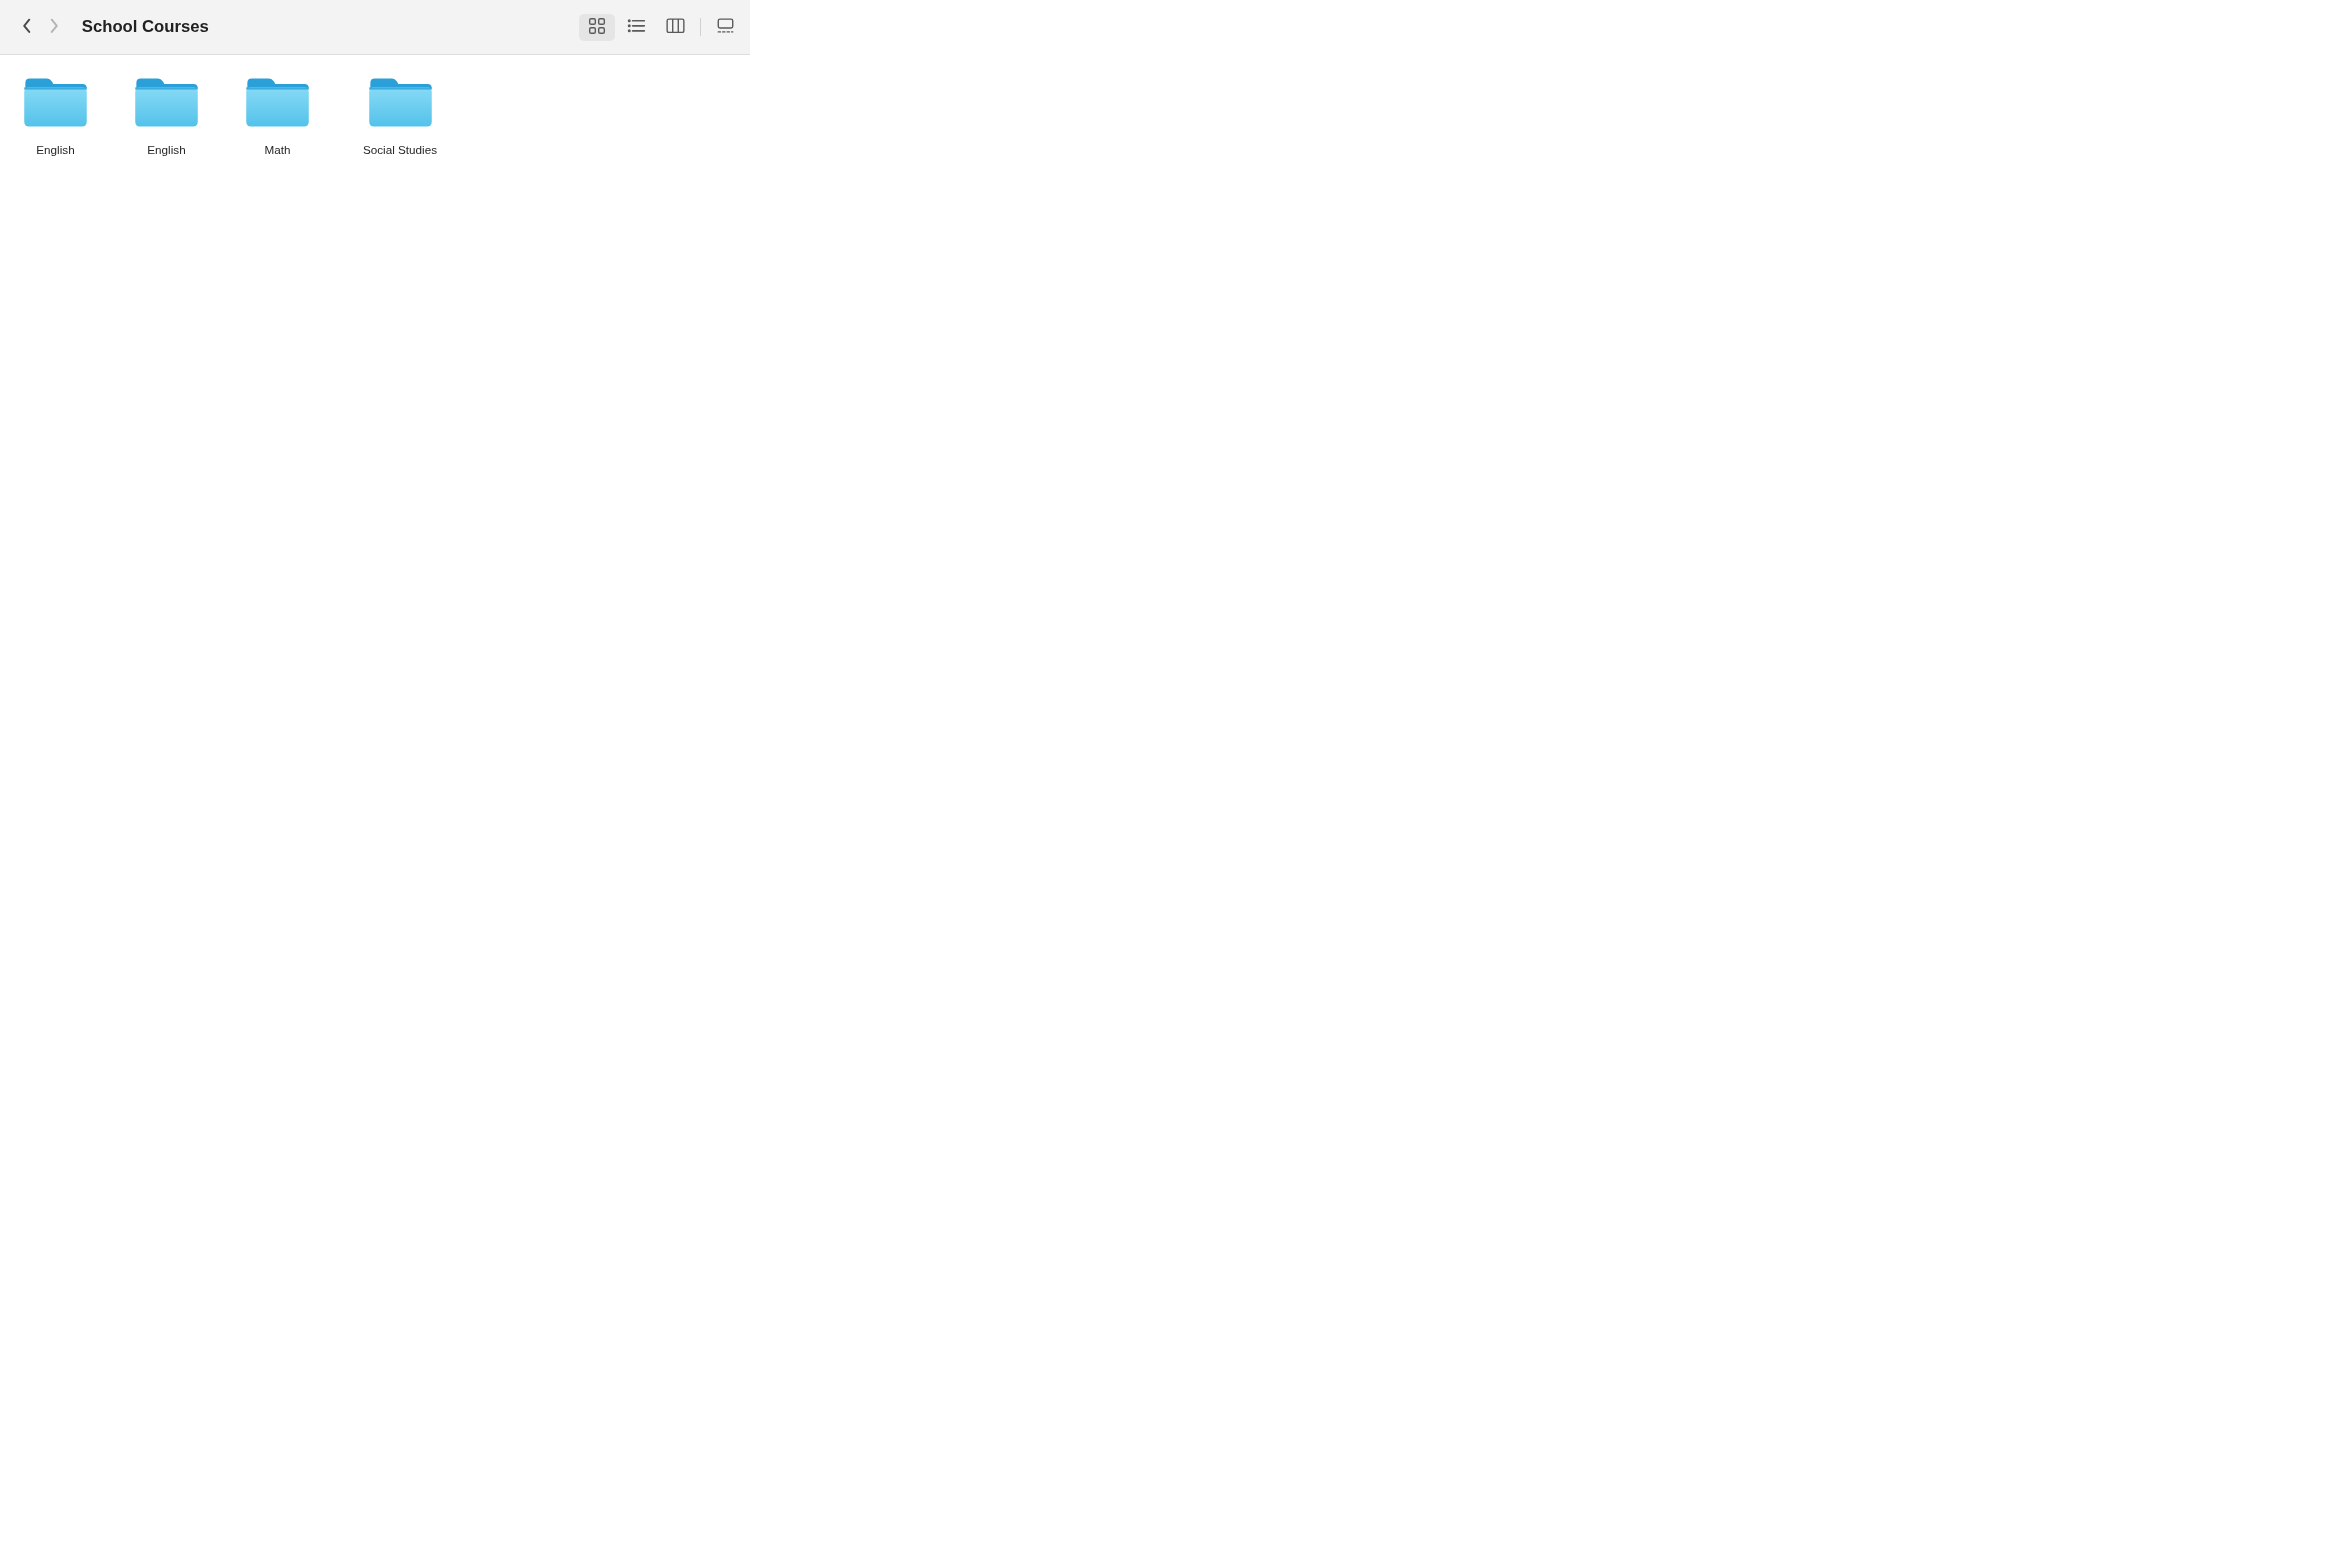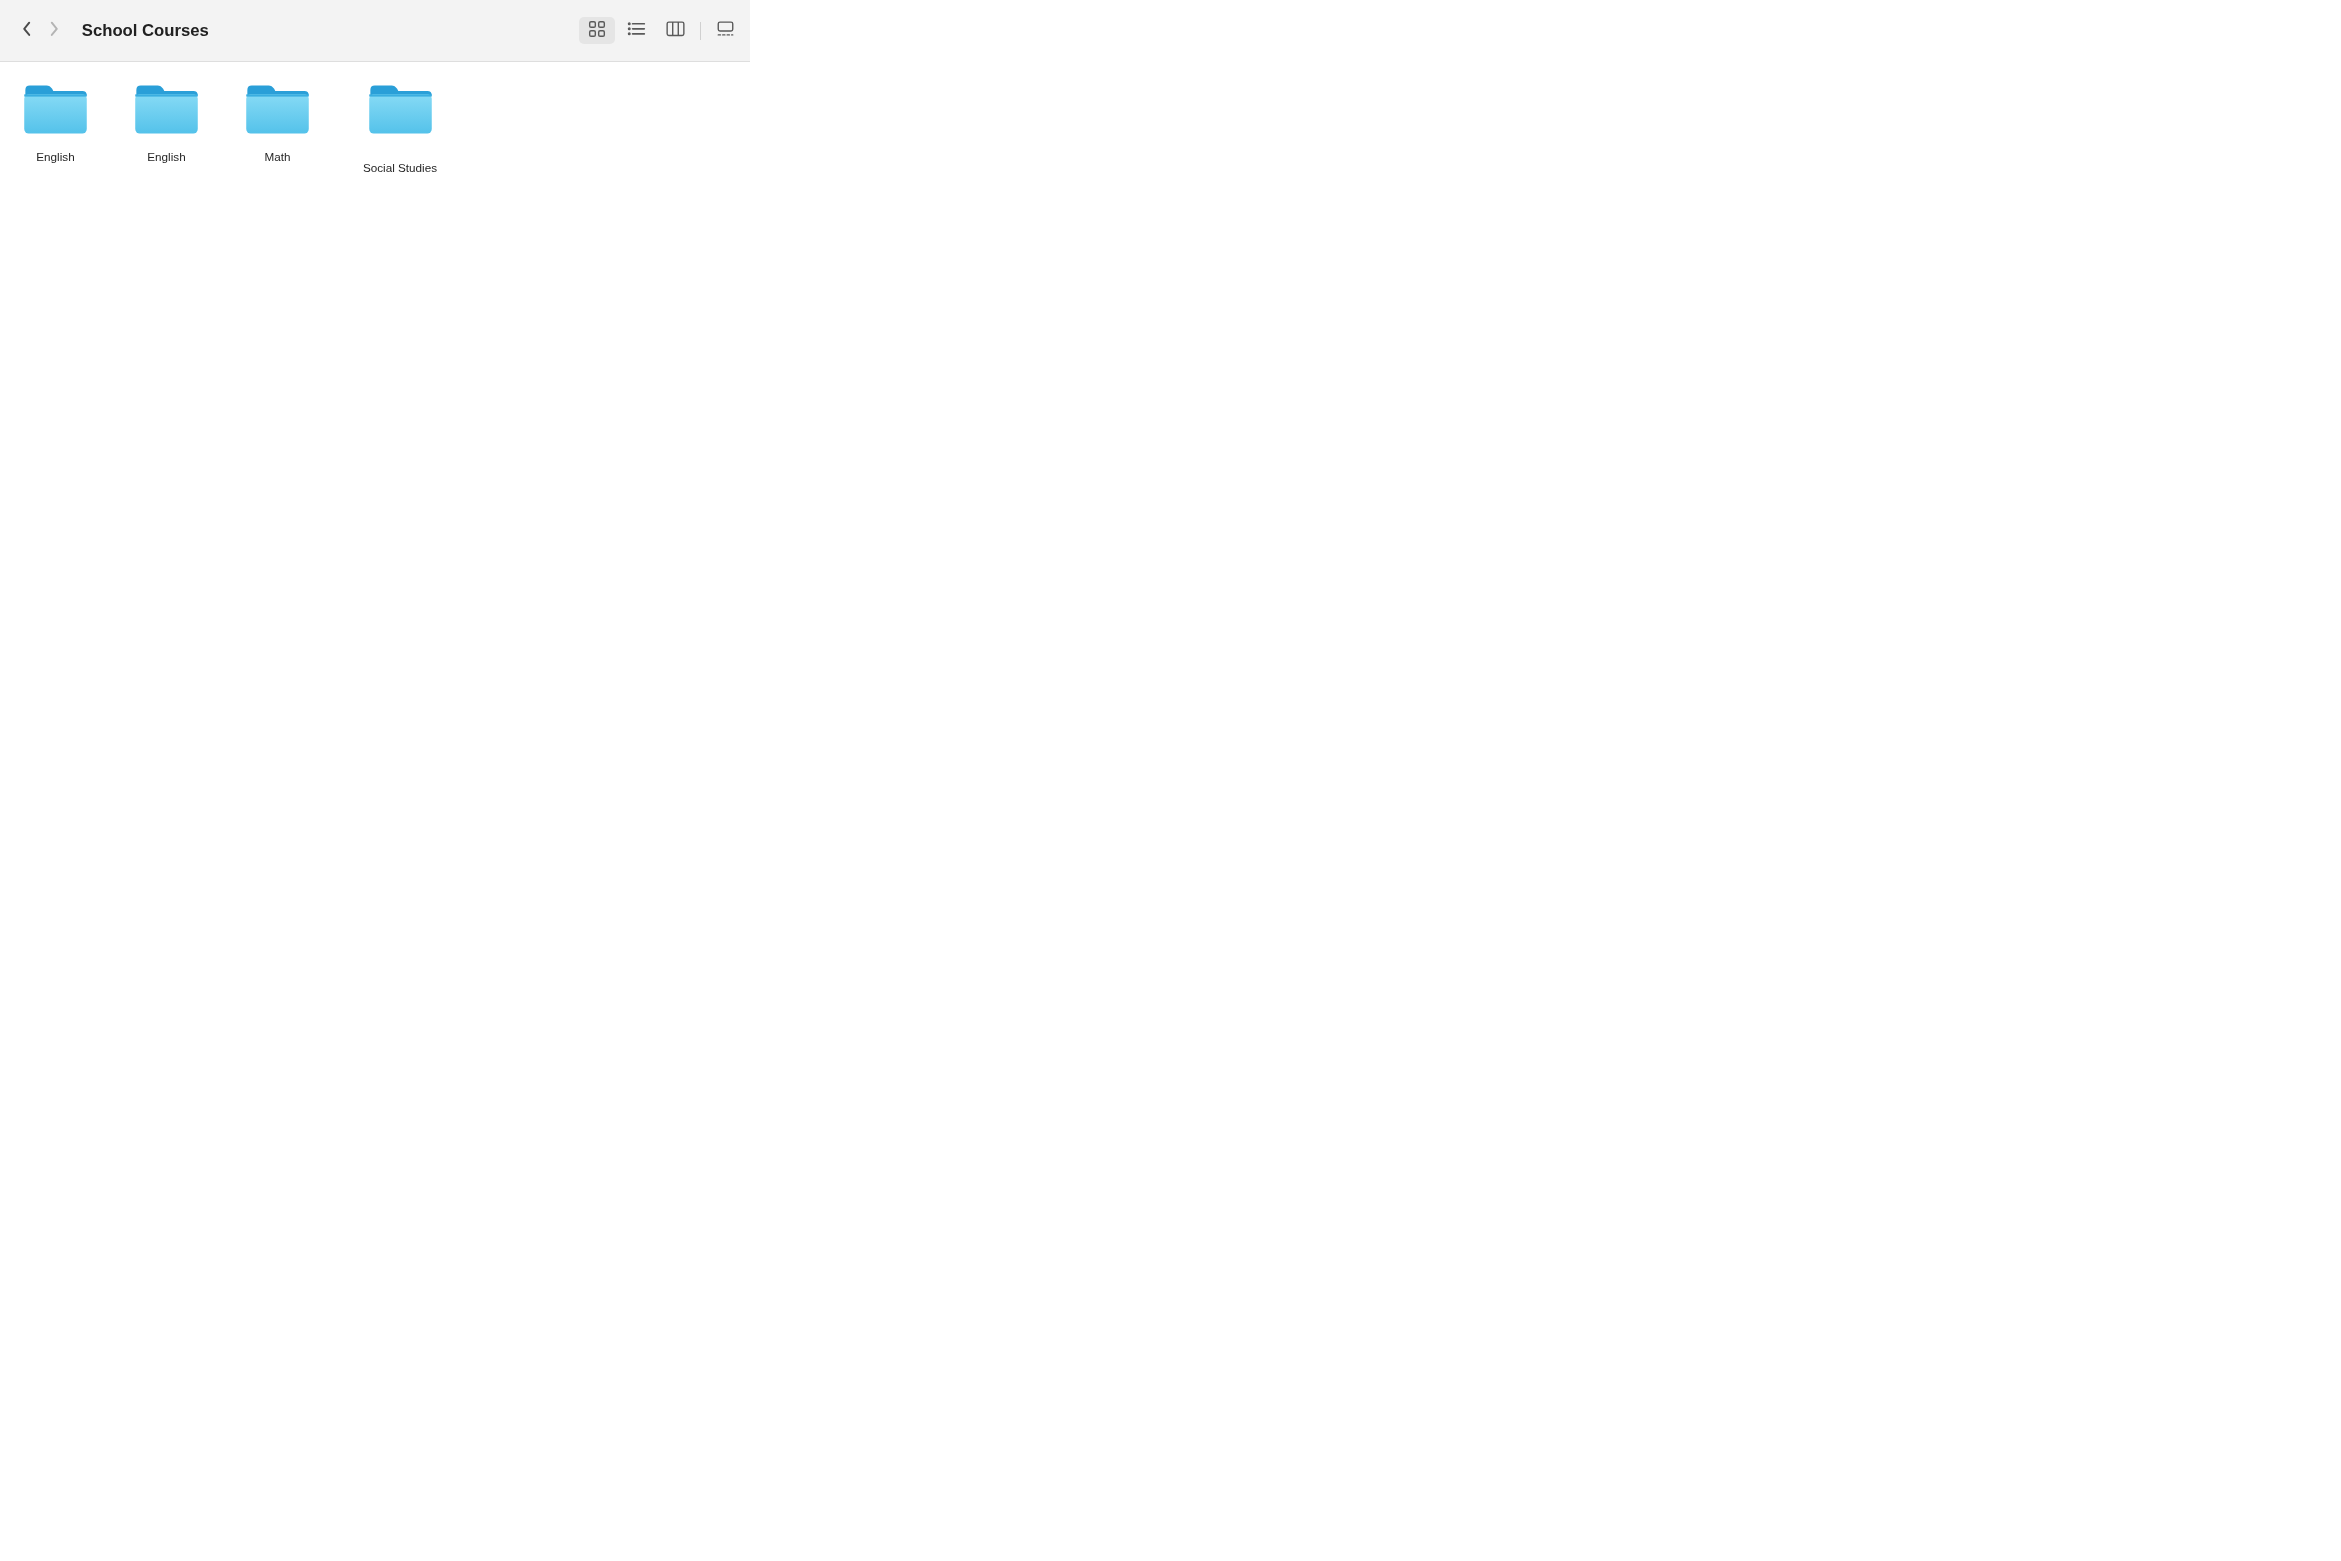--- a/index.html
+++ b/index.html
@@ -10,21 +10,21 @@
 
     body {
       font-family: -apple-system, BlinkMacSystemFont, "Segoe UI", "Helvetica Neue", Arial, sans-serif;
       background: #ffffff;
       width: 750px;
       height: 500px;
       overflow: hidden;
     }
 
     .toolbar {
-      height: 62px;
+      height: 55px;
       background: #f3f3f3;
       border-bottom: 0.6px solid #dedede;
       display: flex;
       align-items: center;
       justify-content: space-between;
       padding: 0 6.7px 0 15.6px;
     }
 
     .toolbar-left {
       display: flex;
@@ -122,21 +122,21 @@
     .folder-label {
       margin-top: 10px;
       font-size: 11.7px;
       color: #262626;
       text-align: center;
       line-height: 1.3;
       white-space: nowrap;
     }
 
     
-    .folder-item.wide { width: 112px; gap: 11px; }
+    .folder-item.wide { width: 112px; }
   </style>
 </head>
 <body>
 
 <div class="toolbar">
   <div class="toolbar-left">
     <button class="nav-btn nav-back">
       <span>
         <svg viewBox="0 0 18 28" stroke-width="3.5" stroke-linecap="round" stroke-linejoin="round" fill="none">
           <polyline points="13,3 4,14 13,25"></polyline>

